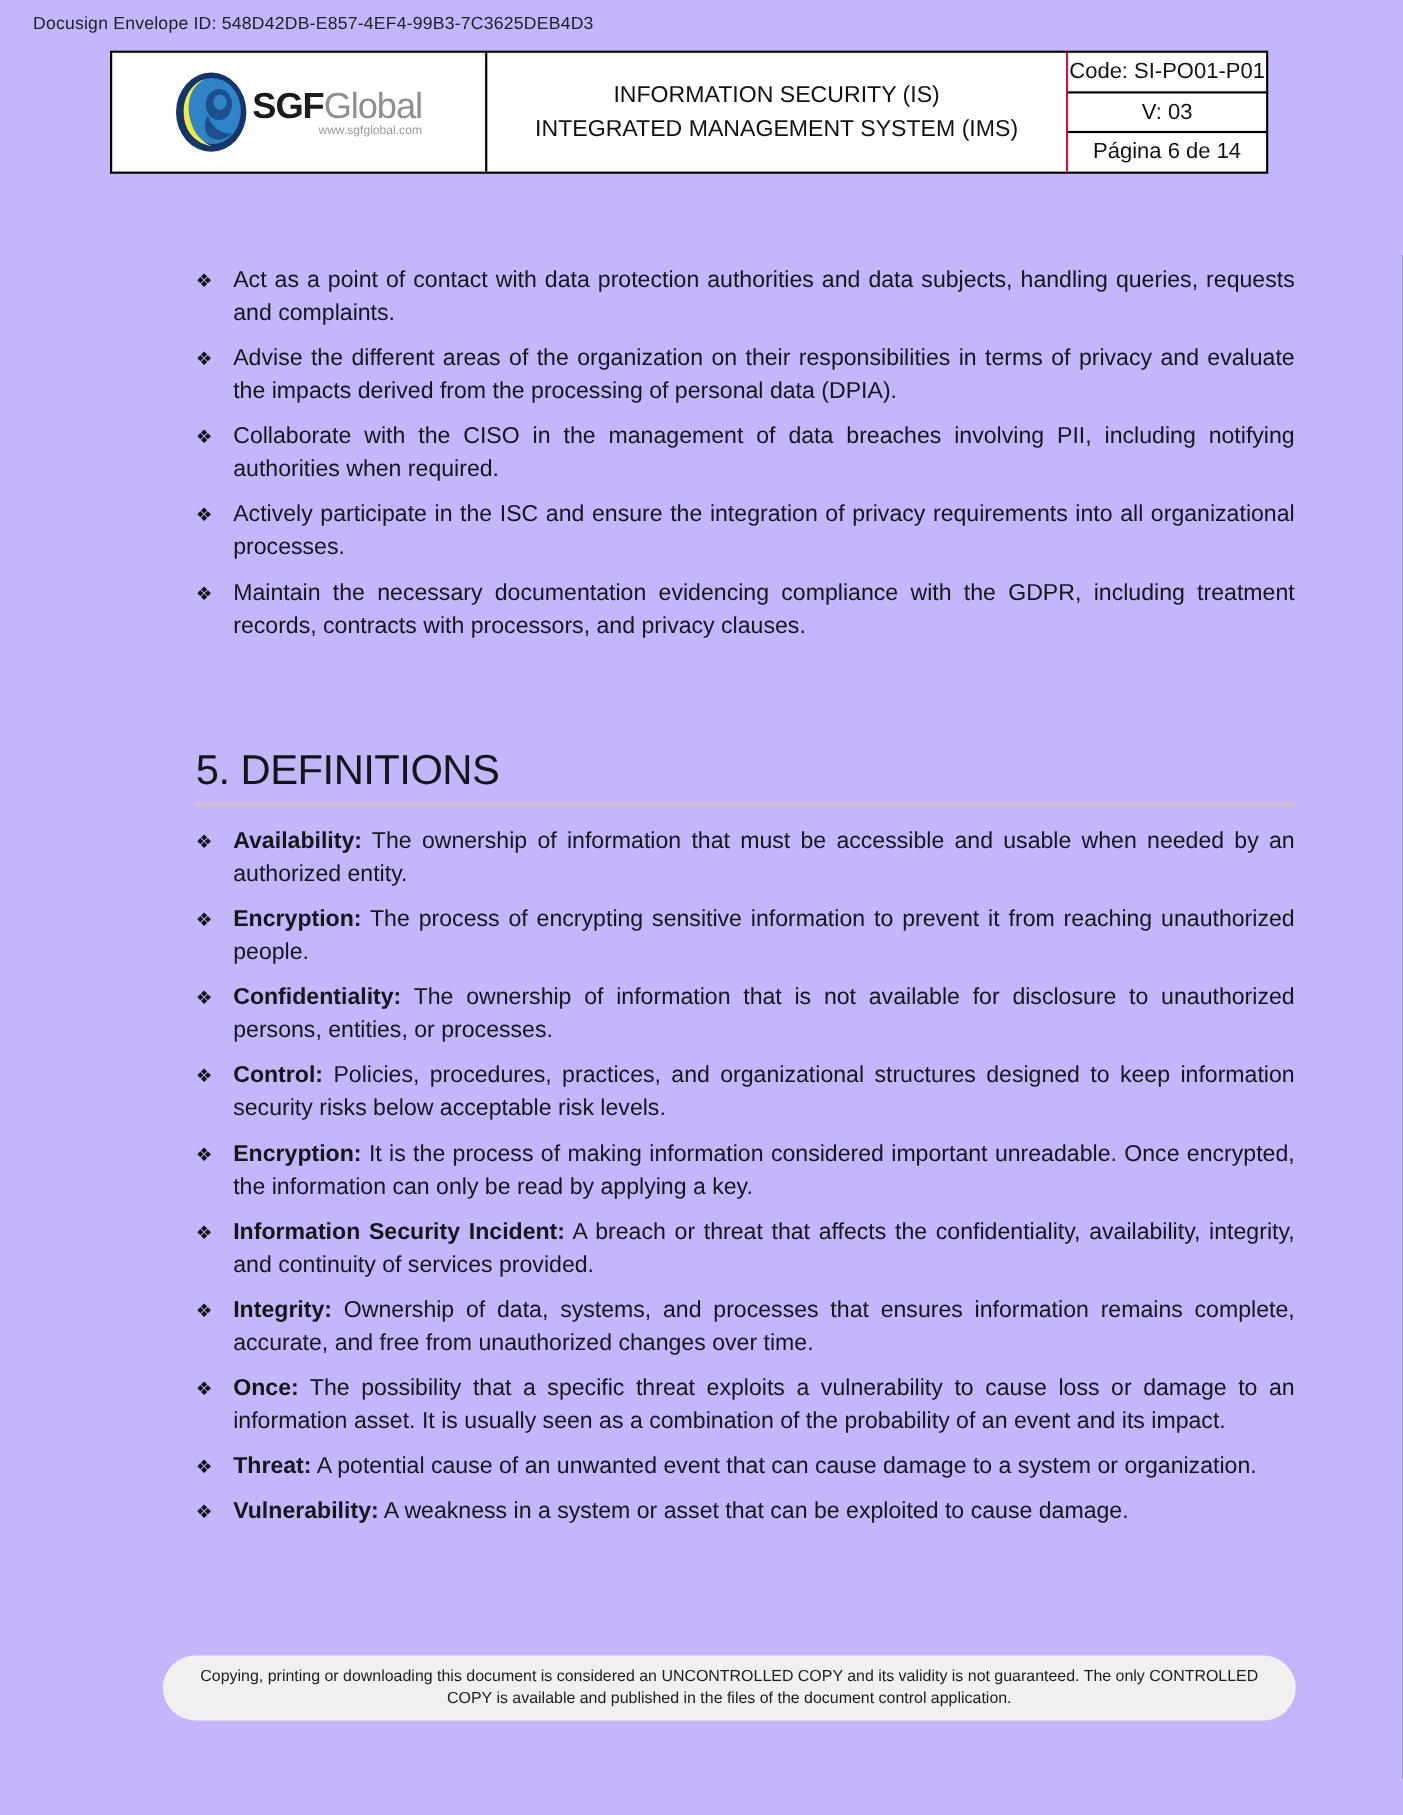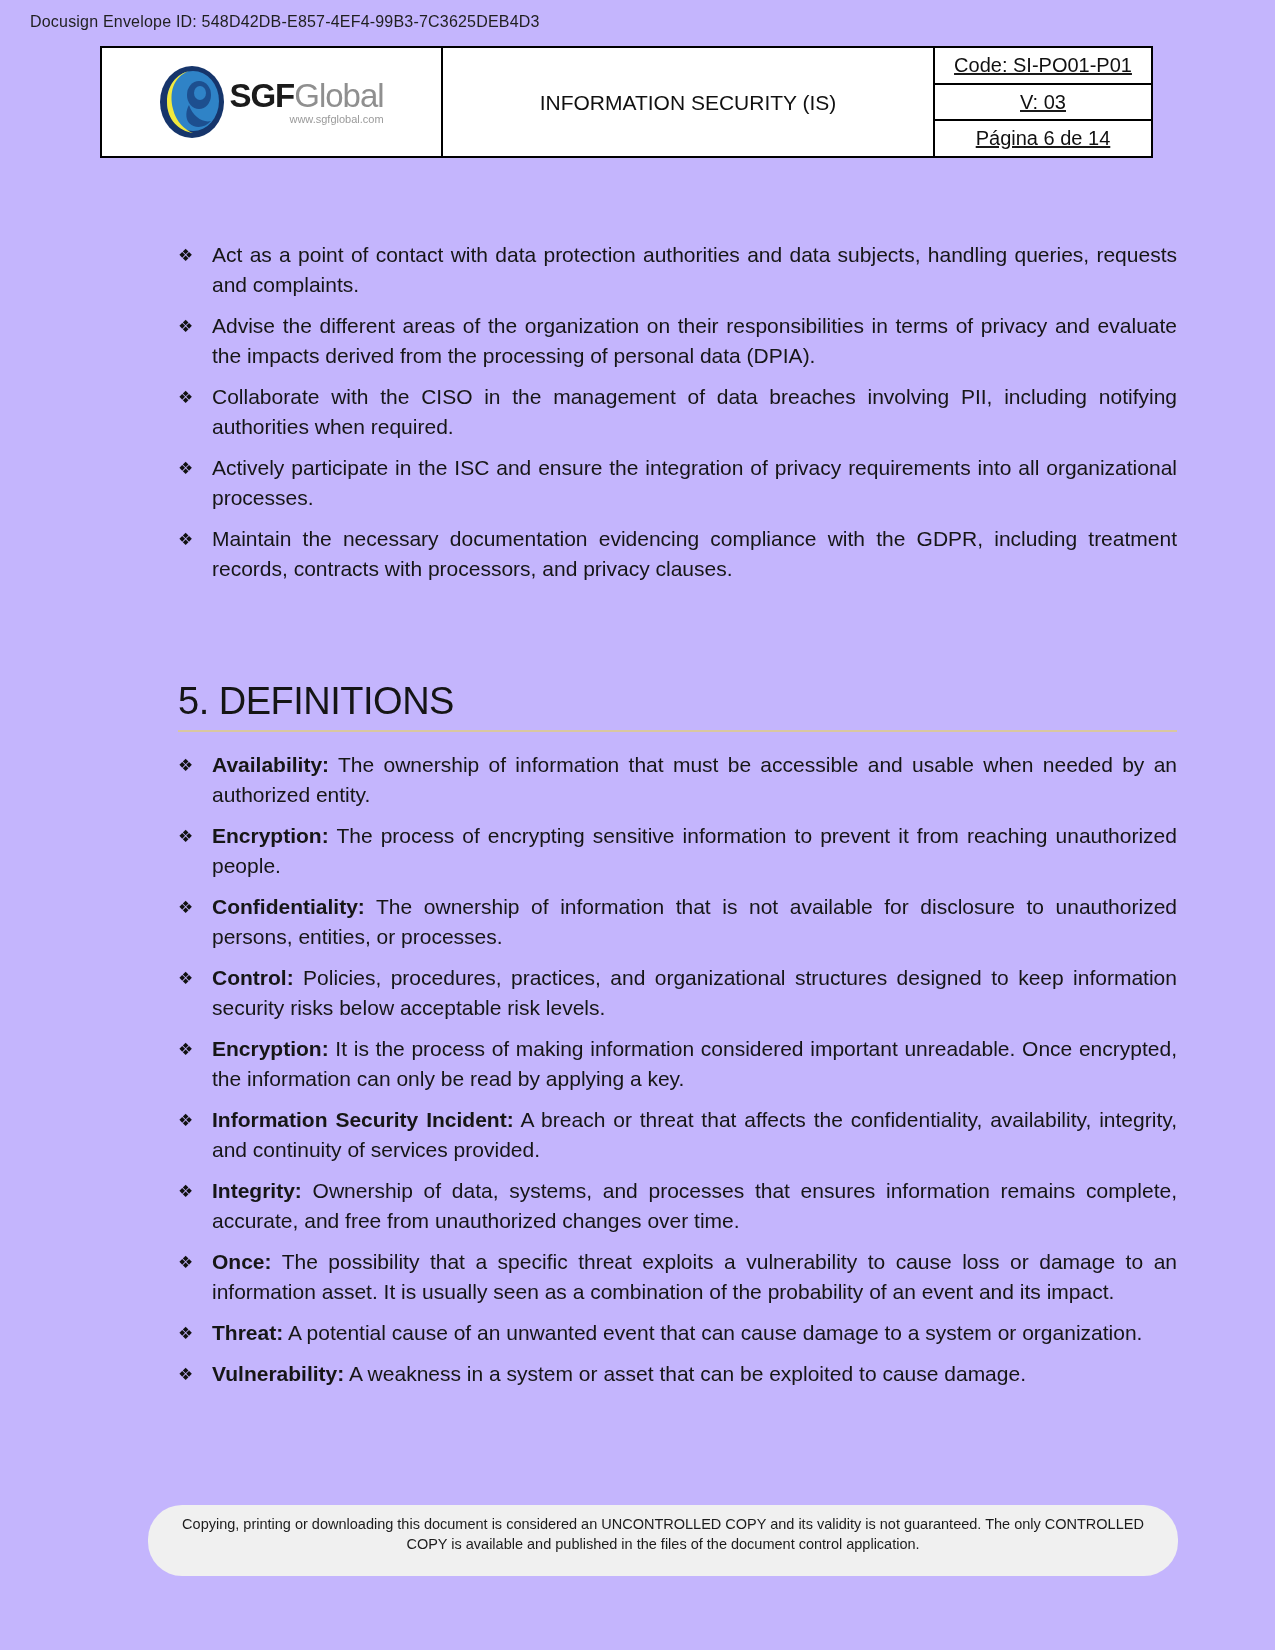--- a/index.html
+++ b/index.html
@@ -42,24 +42,23 @@
 
   .cell-title {
     flex:1;
     display:flex; flex-direction:column; align-items:center; justify-content:center;
     text-align:center;
     box-sizing:border-box;
   }
   .title-line { font-size:21px; line-height:31px; color:#111; }
 
   .cell-meta {
-    width:218px; border-left:2px solid #000000;
+    width:182px; border-left:2px solid #be185d;
     display:flex; flex-direction:column;
     box-sizing:border-box;
-    text-decoration:underline;
   }
   .meta-row {
     flex:1; display:flex; align-items:center; justify-content:center;
     font-size:20px; color:#111;
     box-sizing:border-box;
   }
   .meta-row + .meta-row { border-top:2px solid #000; }
 
   
   .content {
@@ -91,21 +90,21 @@
     border-top:2px solid #d9c7a0;
     height:0;
   }
 
   
   .footer-box {
     position:absolute; top:1505px; left:148px;
     width:1030px; box-sizing:border-box;
     background:#f0f0f0;
     border-radius:34px;
-    padding:9px 28px 22px 28px;
+    padding:9px 28px 10px 28px;
     text-align:center;
   }
   .footer-notice { font-size:14.5px; line-height:20px; color:#1c1c1c; }
   .footer-class { font-size:22px; line-height:26px; color:#111; margin-top:3px; }
 </style>
 </head>
 <body>
 
 <div class="page">
 
@@ -126,20 +125,21 @@
           <div class="logo-brandline">
             <span class="logo-sgf">SGF</span>
               <span class="logo-global">Global</span>
           </div>
           <div class="logo-site">www.sgfglobal.com</div>
         </div>
       </div>
     </div>
     <div class="cell-title">
       <div class="title-line">INFORMATION SECURITY (IS)</div>
+      <div class="title-line">INTEGRATED MANAGEMENT SYSTEM (IMS)</div>
     </div>
     <div class="cell-meta">
       <div class="meta-row">Code: SI-PO01-P01</div>
       <div class="meta-row">V: 03</div>
       <div class="meta-row">Página 6 de 14</div>
     </div>
   </div>
 
   <div class="content">
 

